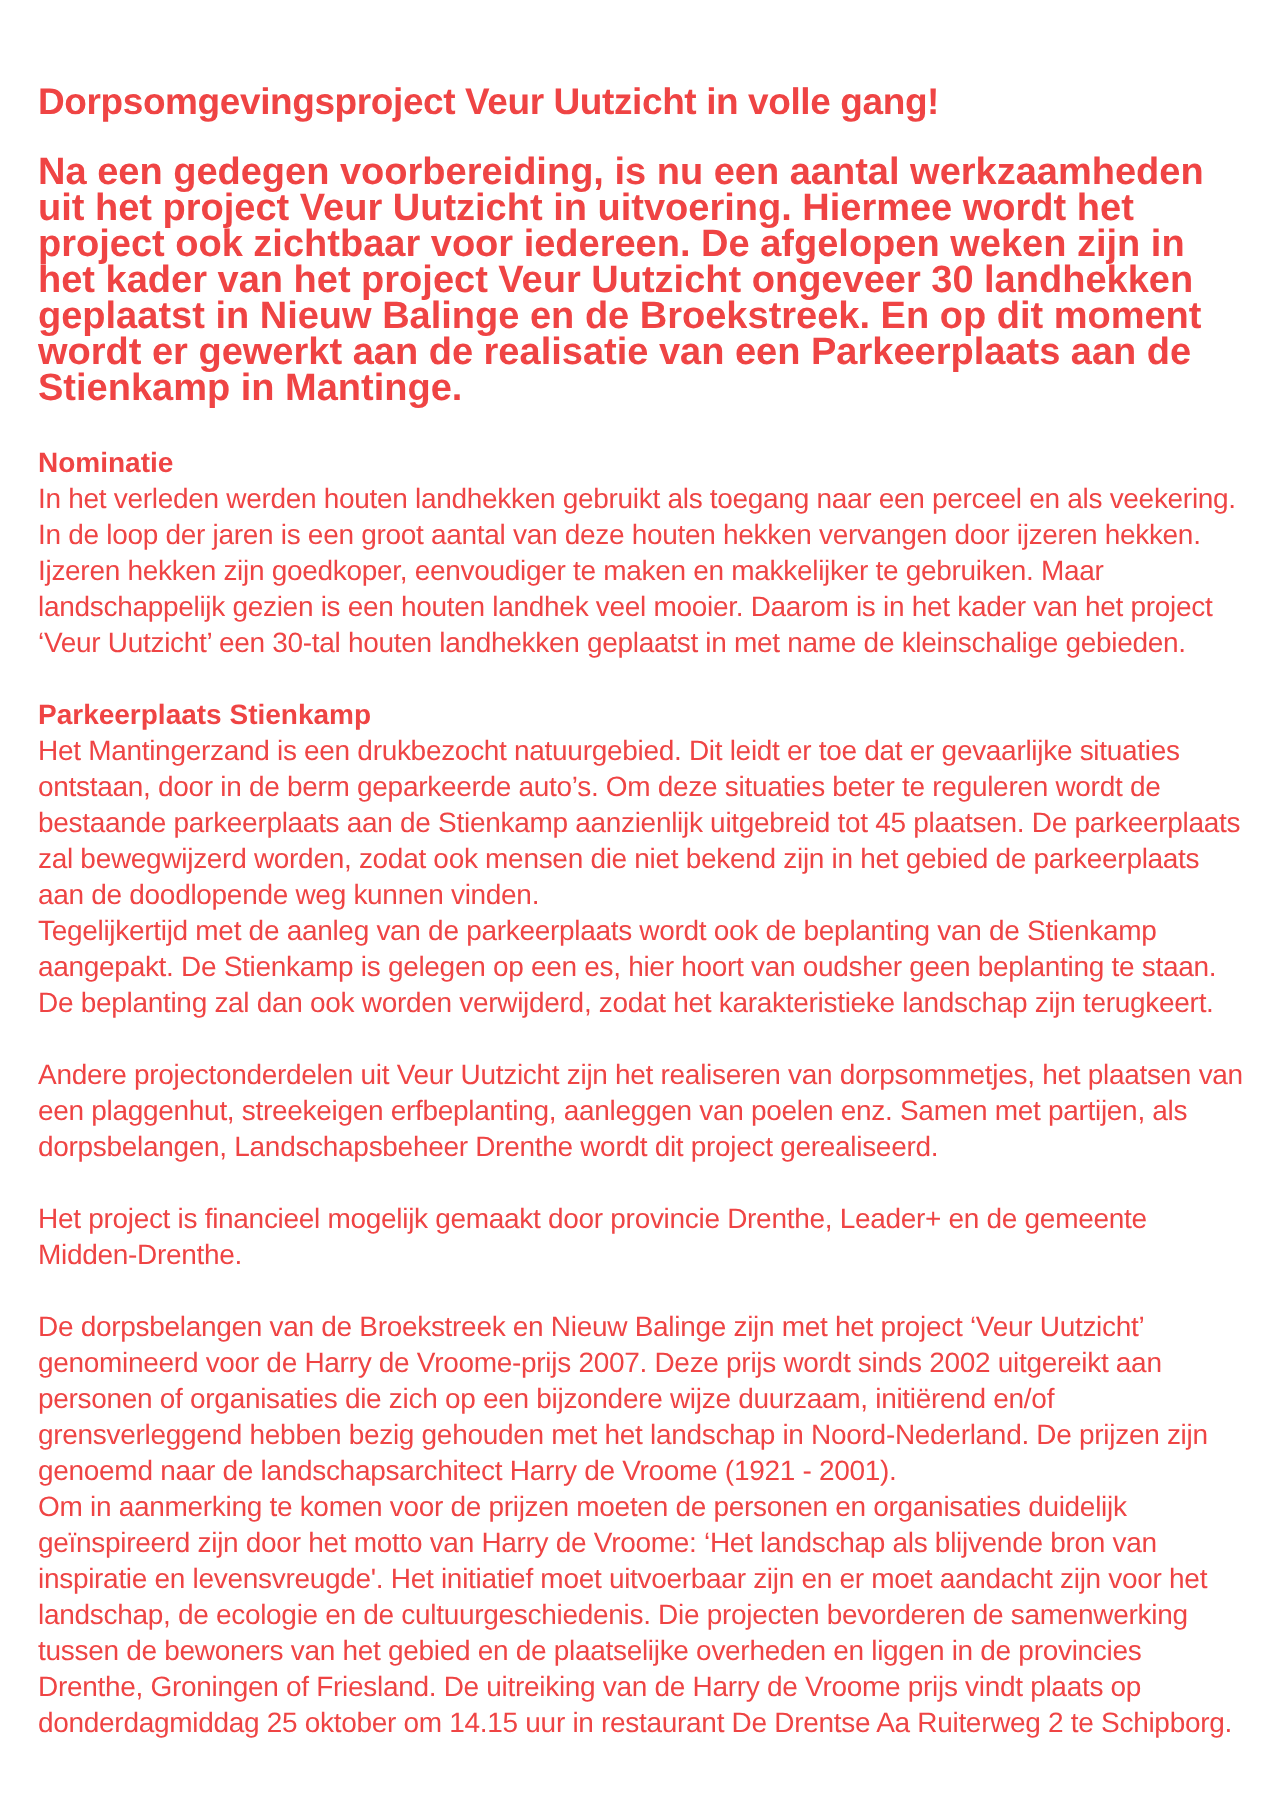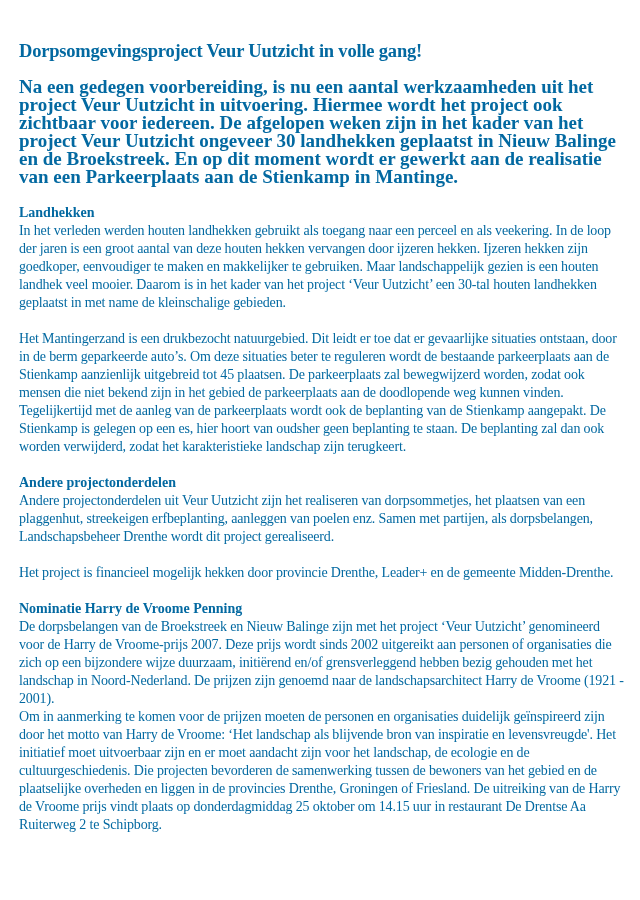--- a/index.html
+++ b/index.html
@@ -1,19 +1,19 @@
 <!DOCTYPE html>
 <html><head>
 <meta charset="utf-8">
 <style>
   html, body { margin: 0; padding: 0; background: #ffffff; }
   body { width: 640px; height: 900px; overflow: hidden; position: relative; }
   .page {
     position: absolute; left: 19px; top: 40px; width: 605px;
-    font-family: Liberation Serif, serif; color: #0369a1;
+    font-family: Liberation Sans, sans-serif; color: #ef4444;
   }
   .title {
     font-size: 18.5px; font-weight: bold; margin: 0 0 16px 0; line-height: 22px;
     letter-spacing: -0.2px; white-space: nowrap;
   }
   .intro {
     font-size: 19px; font-weight: bold; line-height: 18px; margin: 0 0 18px 0;
   }
   .section { margin: 0 0 18px 0; }
   .section h2 {
@@ -25,34 +25,33 @@
   .gap { height: 18px; }
 </style>
 </head>
 <body>
 
 <div class="page">
   <h1 class="title">Dorpsomgevingsproject Veur Uutzicht in volle gang!</h1>
   <p class="intro">Na een gedegen voorbereiding, is nu een aantal werkzaamheden uit het project Veur Uutzicht in uitvoering. Hiermee wordt het project ook zichtbaar voor iedereen. De afgelopen weken zijn in het kader van het project Veur Uutzicht ongeveer 30 landhekken geplaatst in Nieuw Balinge en de Broekstreek. En op dit moment wordt er gewerkt aan de realisatie van een Parkeerplaats aan de Stienkamp in Mantinge.</p>
 
   <div class="section">
-    <h2>Landhekken</h2>
+    <h2>Nominatie</h2>
     <p>In het verleden werden houten landhekken gebruikt als toegang naar een perceel en als veekering. In de loop der jaren is een groot aantal van deze houten hekken vervangen door ijzeren hekken. Ijzeren hekken zijn goedkoper, eenvoudiger te maken en makkelijker te gebruiken. Maar landschappelijk gezien is een houten landhek veel mooier. Daarom is in het kader van het project ‘Veur Uutzicht’ een 30-tal houten landhekken geplaatst in met name de kleinschalige gebieden.</p>
   </div>
 
   <div class="section">
+    <h2>Parkeerplaats Stienkamp</h2>
     <p>Het Mantingerzand is een drukbezocht natuurgebied. Dit leidt er toe dat er gevaarlijke situaties ontstaan, door in de berm geparkeerde auto’s. Om deze situaties beter te reguleren wordt de bestaande parkeerplaats aan de Stienkamp aanzienlijk uitgebreid tot 45 plaatsen. De parkeerplaats zal bewegwijzerd worden, zodat ook mensen die niet bekend zijn in het gebied de parkeerplaats aan de doodlopende weg kunnen vinden.</p>
     <p>Tegelijkertijd met de aanleg van de parkeerplaats wordt ook de beplanting van de Stienkamp aangepakt. De Stienkamp is gelegen op een es, hier hoort van oudsher geen beplanting te staan. De beplanting zal dan ook worden verwijderd, zodat het karakteristieke landschap zijn terugkeert.</p>
   </div>
 
   <div class="section">
-    <h2>Andere projectonderdelen</h2>
     <p>Andere projectonderdelen uit Veur Uutzicht zijn het realiseren van dorpsommetjes, het plaatsen van een plaggenhut, streekeigen erfbeplanting, aanleggen van poelen enz. Samen met partijen, als dorpsbelangen, Landschapsbeheer Drenthe wordt dit project gerealiseerd.</p>
     <div class="gap"></div>
-    <p>Het project is financieel mogelijk hekken door provincie Drenthe, Leader+ en de gemeente Midden-Drenthe.</p>
+    <p>Het project is financieel mogelijk gemaakt door provincie Drenthe, Leader+ en de gemeente Midden-Drenthe.</p>
   </div>
 
   <div class="section">
-    <h2>Nominatie Harry de Vroome Penning</h2>
     <p>De dorpsbelangen van de Broekstreek en Nieuw Balinge zijn met het project ‘Veur Uutzicht’ genomineerd voor de Harry de Vroome-prijs 2007. Deze prijs wordt sinds 2002 uitgereikt aan personen of organisaties die zich op een bijzondere wijze duurzaam, initiërend en/of grensverleggend hebben bezig gehouden met het landschap in Noord-Nederland. De prijzen zijn genoemd naar de landschapsarchitect Harry de Vroome (1921 - 2001).</p>
     <p>Om in aanmerking te komen voor de prijzen moeten de personen en organisaties duidelijk geïnspireerd zijn door het motto van Harry de Vroome: ‘Het landschap als blijvende bron van inspiratie en levensvreugde'. Het initiatief moet uitvoerbaar zijn en er moet aandacht zijn voor het landschap, de ecologie en de cultuurgeschiedenis. Die projecten bevorderen de samenwerking tussen de bewoners van het gebied en de plaatselijke overheden en liggen in de provincies Drenthe, Groningen of Friesland. De uitreiking van de Harry de Vroome prijs vindt plaats op donderdagmiddag 25 oktober om 14.15 uur in restaurant De Drentse Aa Ruiterweg 2 te Schipborg.</p>
   </div>
 </div>
 
 </body></html>

